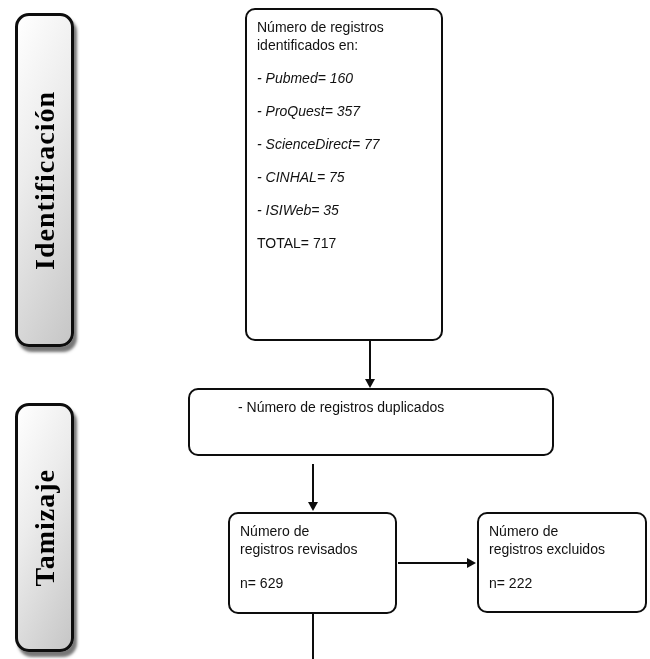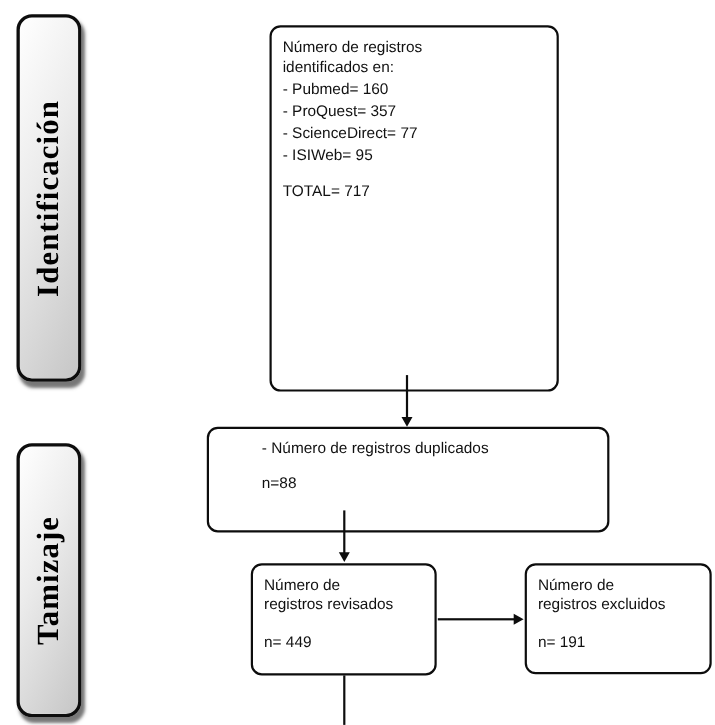--- a/index.html
+++ b/index.html
@@ -46,24 +46,24 @@
     position: absolute;
     box-sizing: border-box;
     border: 2px solid #0d0d0d;
     border-radius: 10px;
     background: #ffffff;
     padding: 8px 10px;
     font-size: 14px;
     line-height: 18px;
   }
   .pre { white-space: pre-line; }
-  #box-identified { left: 245px; top: 23px;   width: 263px; height: 333px; }
-  #box-identified .db-item  { margin-top: 2px; }
+  #box-identified { left: 245px; top: 8px;   width: 198px; height: 333px; }
+  #box-identified .db-item  { margin-top: 15px; font-style: italic; }
   #box-identified .db-total { margin-top: 15px; }
-  #box-duplicates { left: 188px; top: 388px; width: 366px; height: 96px; padding-left: 48px; }
+  #box-duplicates { left: 188px; top: 388px; width: 366px; height: 68px; padding-left: 48px; }
   #box-duplicates .count { margin-top: 14px; }
   #box-reviewed   { left: 228px; top: 512px; width: 169px; height: 102px; }
   #box-excluded   { left: 477px; top: 512px; width: 170px; height: 101px; }
   .count-gap { margin-top: 16px; }
 
   
   .vline {
     position: absolute;
     width: 2px;
     background: #0d0d0d;
@@ -100,45 +100,45 @@
   <div class="stage-pill" id="pill-tamizaje">
     <span class="stage-label">Tamizaje</span>
   </div>
 
   <div class="flow-box" id="box-identified">
     <div class="pre">Número de registros
 identificados en:</div>
     <div class="db-item">- Pubmed= 160</div>
     <div class="db-item">- ProQuest= 357</div>
     <div class="db-item">- ScienceDirect= 77</div>
-    <div class="db-item">- ISIWeb= 95</div>
+    <div class="db-item">- CINHAL= 75</div>
+    <div class="db-item">- ISIWeb= 35</div>
     <div class="db-total">TOTAL= 717</div>
   </div>
 
   <div class="vline" style="left:369px; top:341px; height:40px;"></div>
   <div class="arrowhead-down" style="left:365px; top:379px;"></div>
 
   <div class="flow-box" id="box-duplicates">
     <div>- Número de registros duplicados</div>
-    <div class="count">n=88</div>
   </div>
 
   <div class="vline" style="left:312px; top:464px; height:40px;"></div>
   <div class="arrowhead-down" style="left:308px; top:502px;"></div>
 
   <div class="flow-box" id="box-reviewed">
     <div class="pre">Número de
 registros revisados</div>
-    <div class="count-gap">n= 449</div>
+    <div class="count-gap">n= 629</div>
   </div>
 
   <div class="hline" style="left:398px; top:562px; width:70px;"></div>
   <div class="arrowhead-right" style="left:467px; top:558px;"></div>
 
   <div class="flow-box" id="box-excluded">
     <div class="pre">Número de
 registros excluidos</div>
-    <div class="count-gap">n= 191</div>
+    <div class="count-gap">n= 222</div>
   </div>
 
   <div class="vline" style="left:312px; top:614px; height:45px;"></div>
 
 </div>
 
 </body></html>

